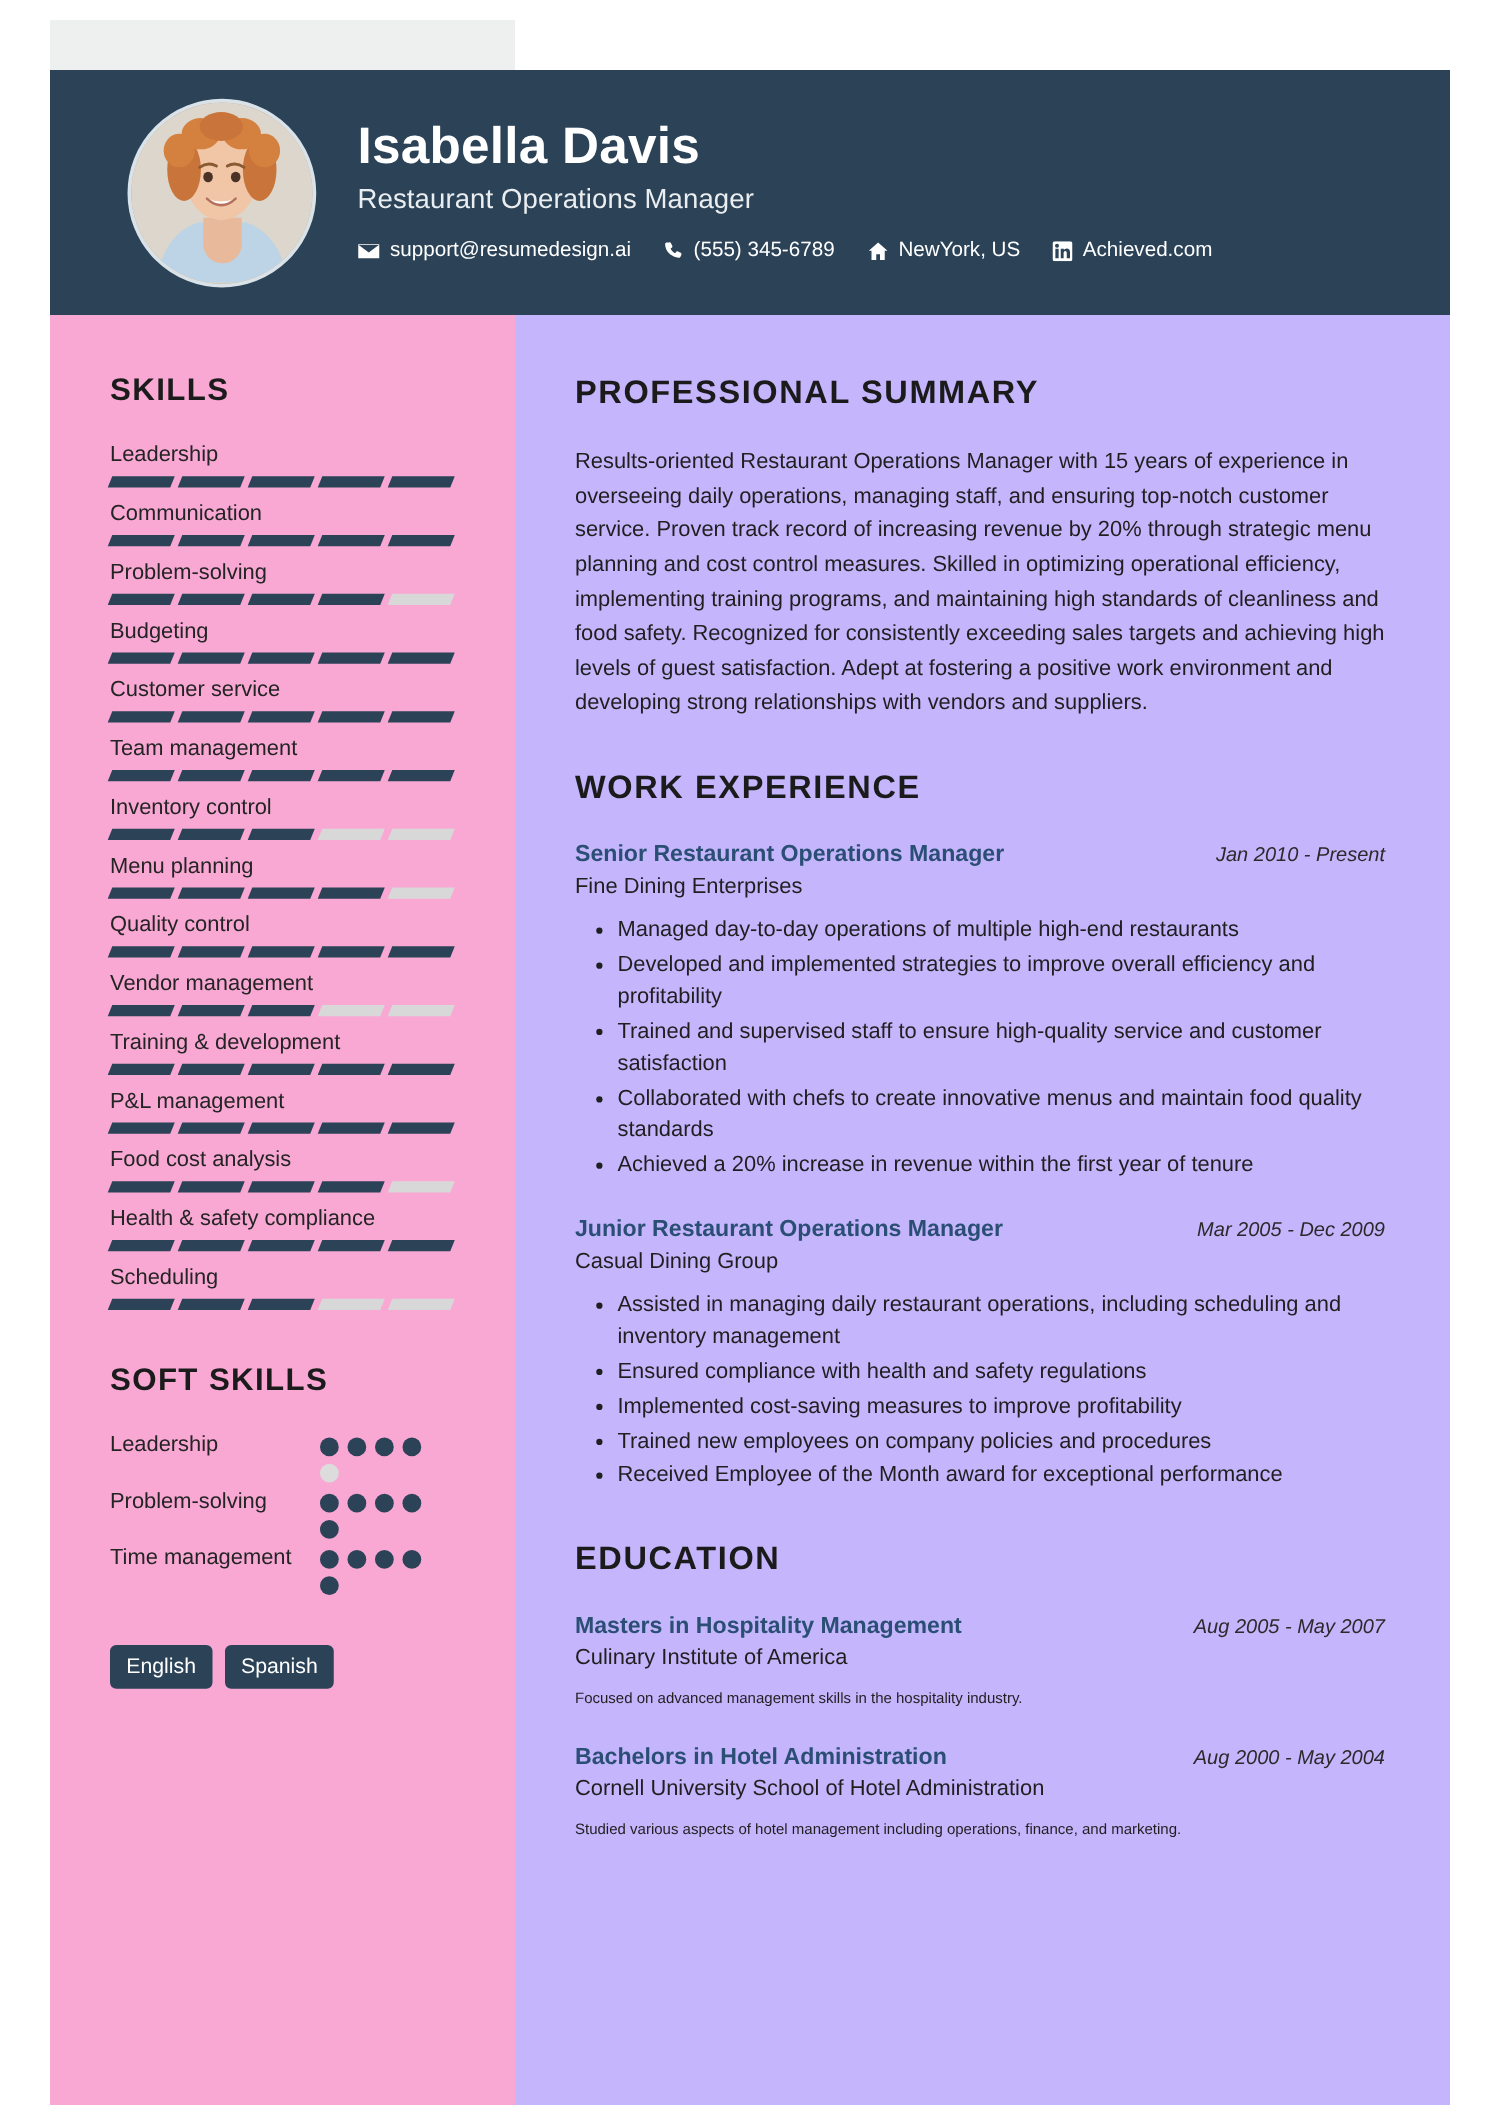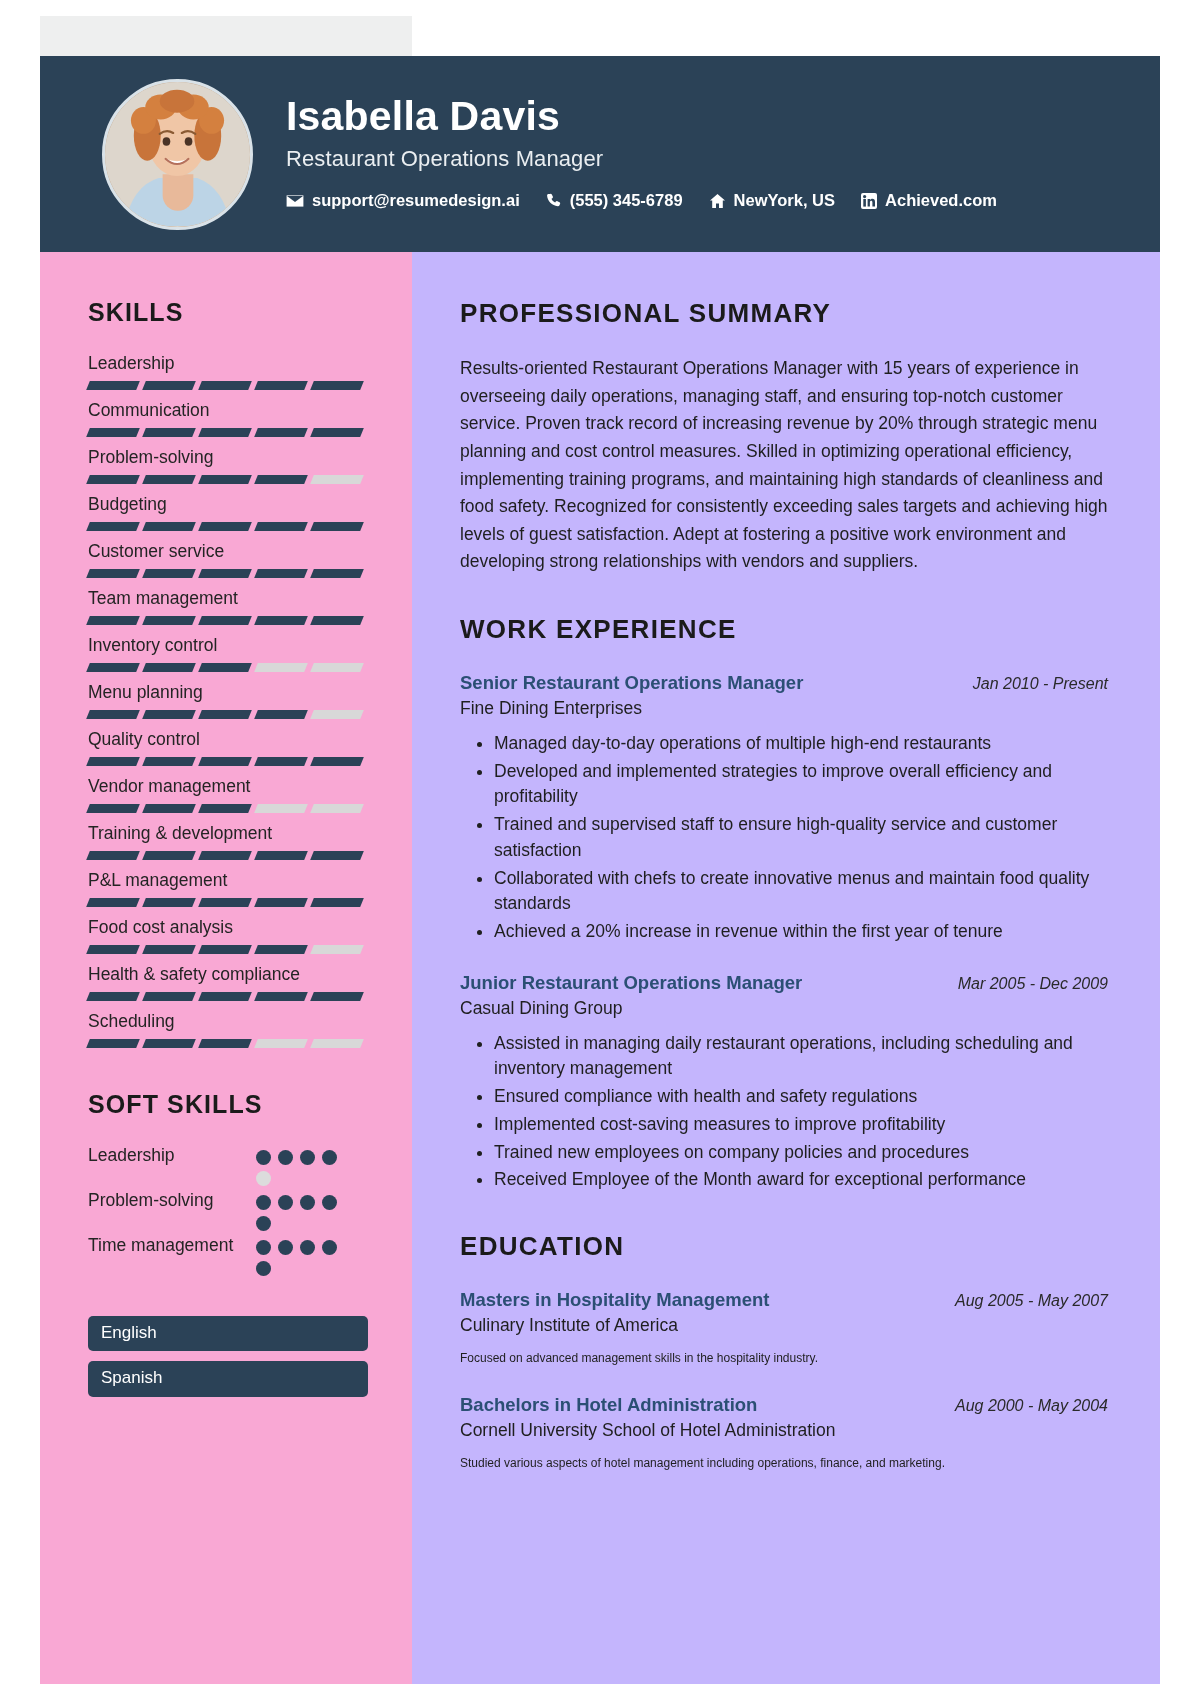--- a/index.html
+++ b/index.html
@@ -66,21 +66,21 @@
     letter-spacing: .1px;
   }
   .contacts {
     margin-top: 19px;
     display: flex;
     align-items: center;
     gap: 26px;
     color: #ffffff;
     font-size: 16.5px;
   }
-  .contact { display: flex; align-items: center; gap: 8px; white-space: nowrap; font-weight: bold; }
+  .contact { display: flex; align-items: center; gap: 8px; white-space: nowrap; }
   .contact svg { display:block; }
 
   
   .body {
     position: absolute;
     top: 236px; left: 0;
     width: 1120px;
     height: 1448px;
     display: flex;
   }
@@ -146,21 +146,21 @@
   }
   .dot {
     width: 15px; height: 15px;
     border-radius: 50%;
     background: #dcdcdc;
   }
   .dot.on { background: #2b4257; }
 
   
   .lang-block { margin-top: 40px; }
-  .lang-tags { margin-top: 24px; display: flex; gap: 10px; flex-wrap: wrap; flex-direction: column; }
+  .lang-tags { margin-top: 24px; display: flex; gap: 10px; flex-wrap: wrap; }
   .lang-tag {
     background: #2b4257;
     color: #ffffff;
     font-size: 17px;
     padding: 6px 13px 8px;
     border-radius: 5px;
     line-height: 1.25;
   }
 
   

